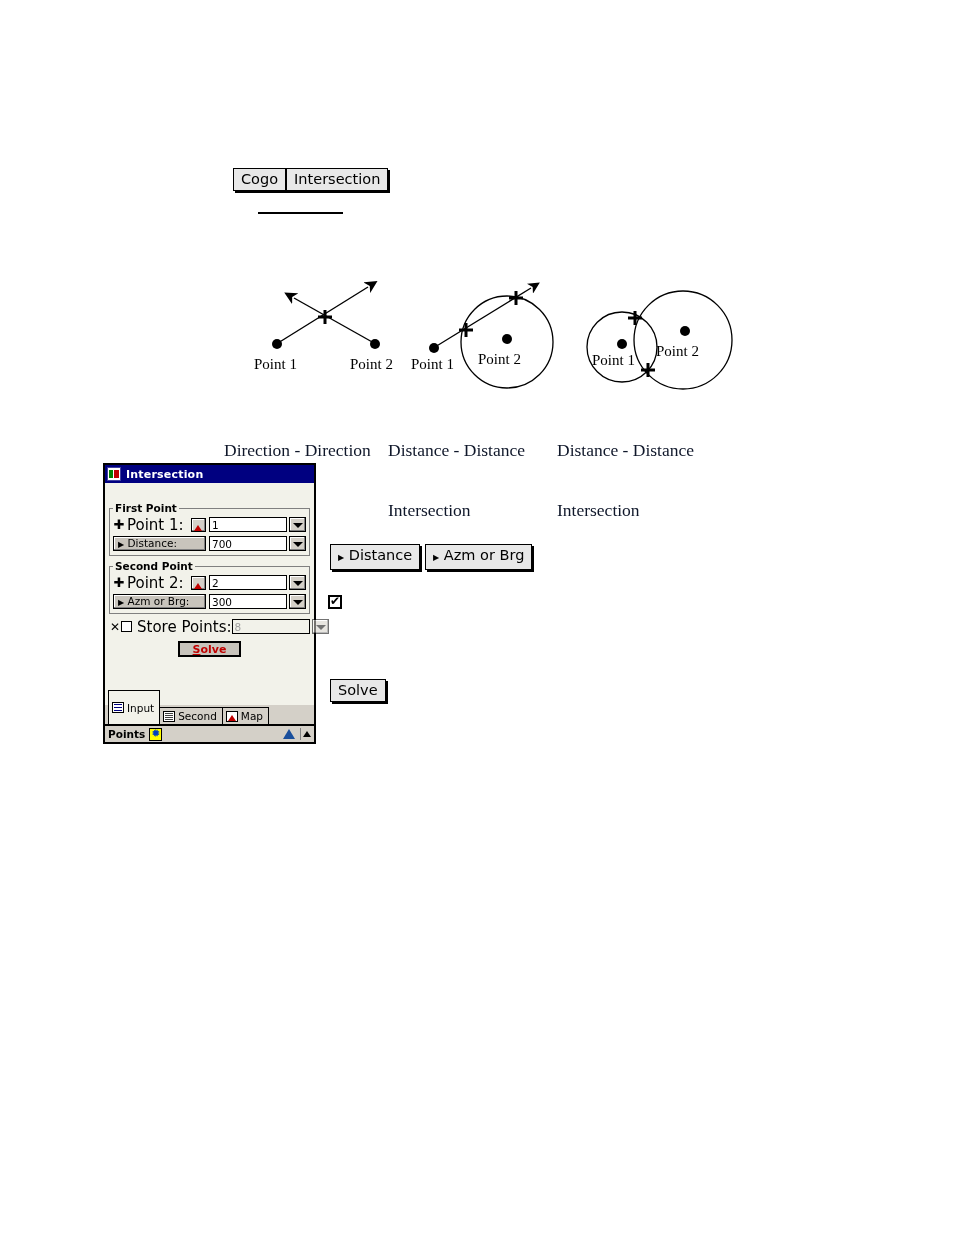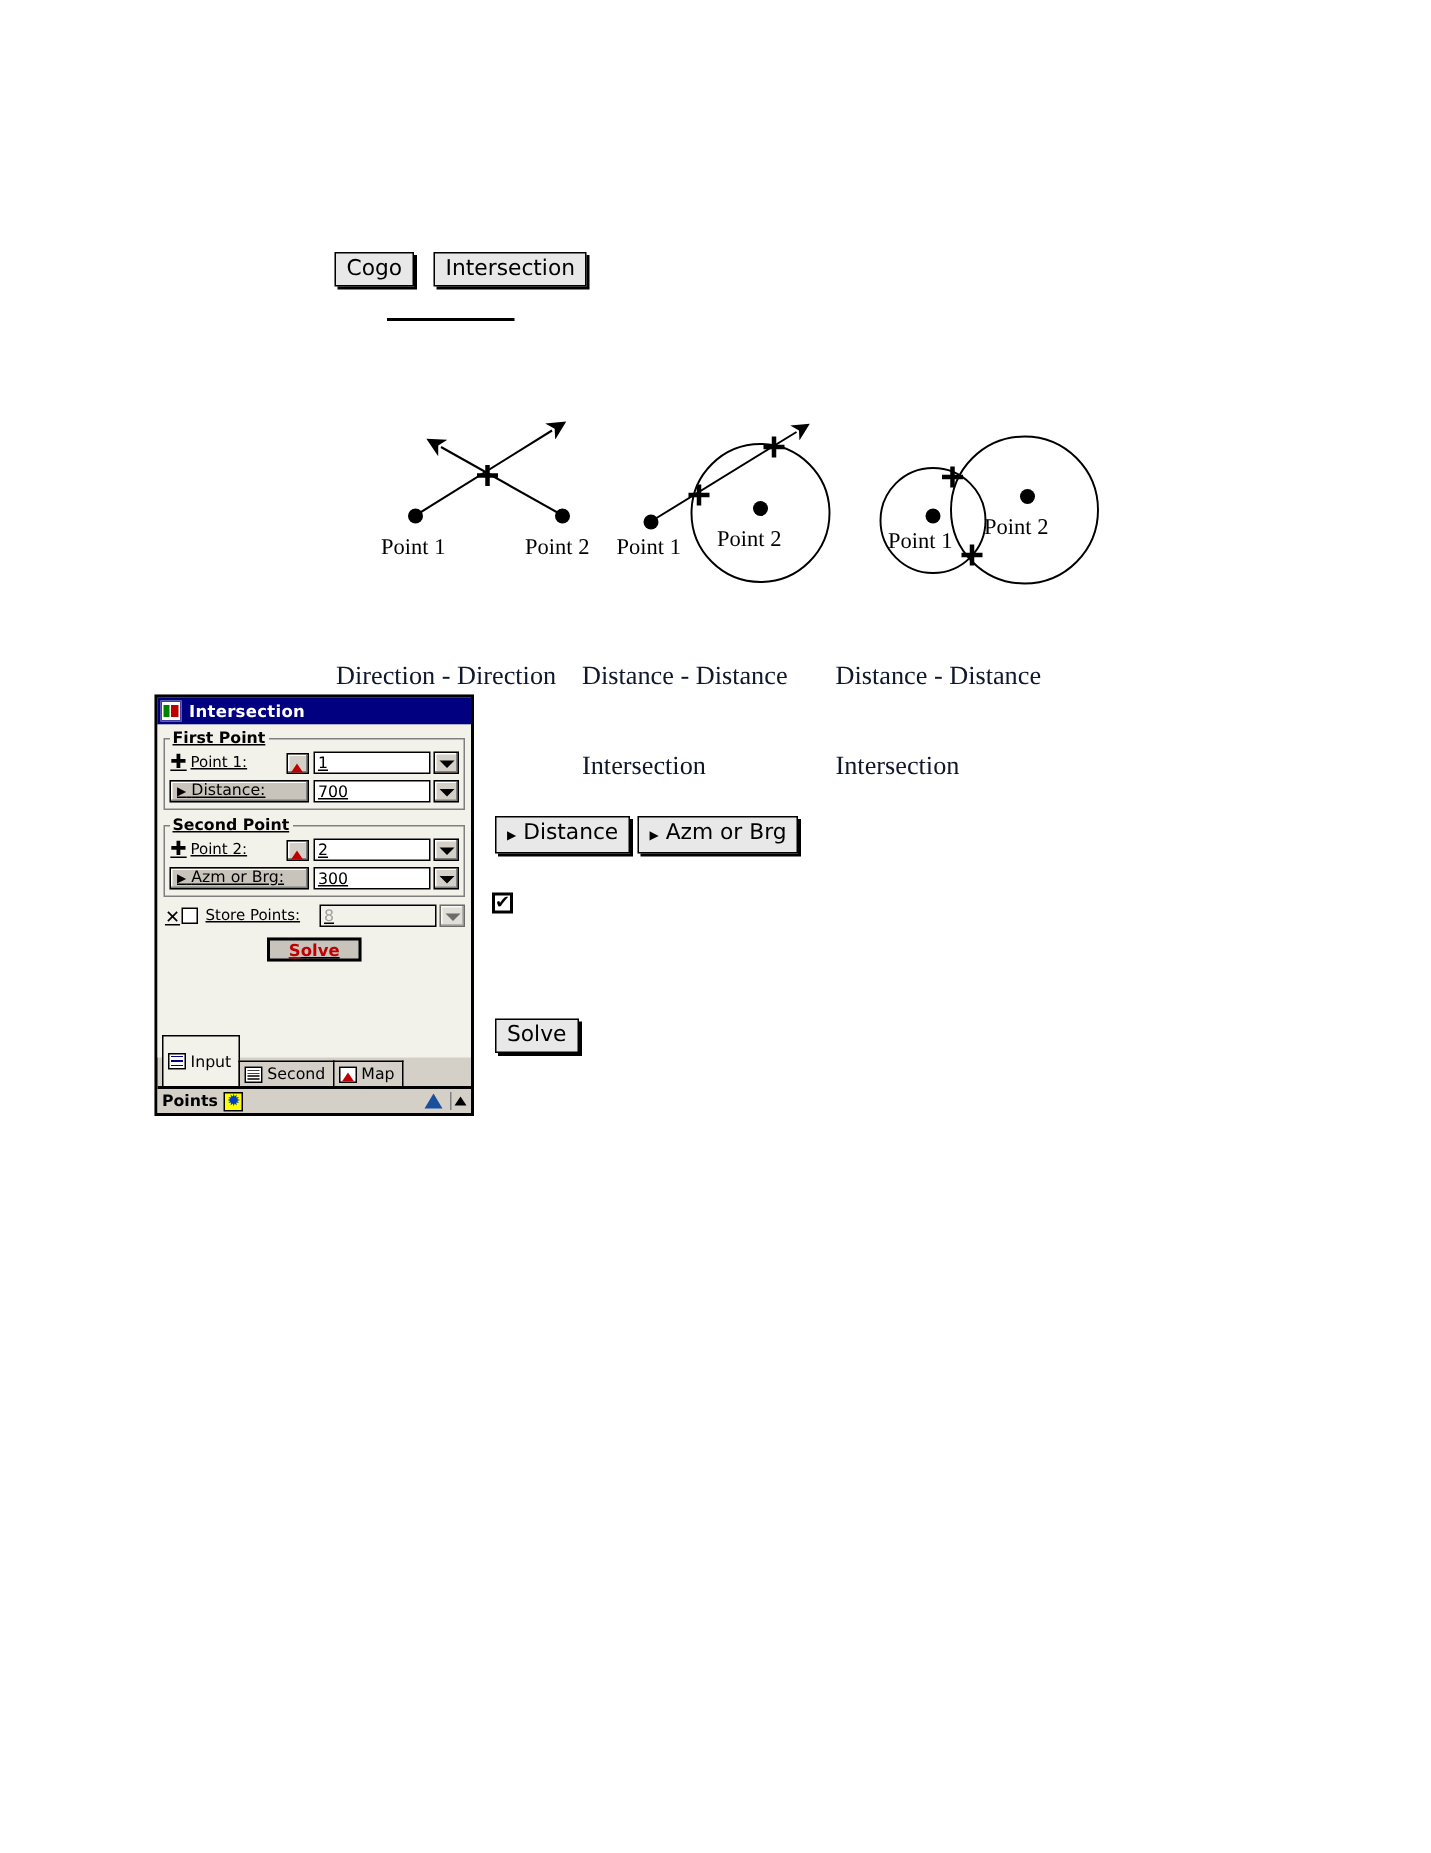--- a/index.html
+++ b/index.html
@@ -12,25 +12,24 @@
     height: 1235px;
     position: relative;
     font-family: "Liberation Sans", sans-serif;
     color: #000000;
     overflow: hidden;
   }
 
   
   .nav-row {
     position: absolute;
-    left: 223px;
+    left: 233px;
     top: 168px;
     display: flex;
     align-items: flex-start;
-    gap: 13px;
   }
   .winbtn {
     background: #e8e8e8;
     border: 1px solid #000000;
     box-shadow: 2px 2px 0 #000000;
     padding: 2px 7px 3px 7px;
     font-family: "DejaVu Sans", sans-serif;
     font-size: 14.5px;
     line-height: 16px;
     color: #000000;
@@ -132,23 +131,22 @@
     font-size: 11px;
     font-weight: bold;
     letter-spacing: 0.2px;
   }
 
   .client {
     position: absolute;
     left: 0; right: 0;
     top: 18px; bottom: 37px;
     background: #f2f2ea;
-    padding: 3px 4px 0 4px;
-    box-sizing: border-box;
-    text-decoration: underline;
+    padding: 19px 4px 0 4px;
+    box-sizing: border-box;
   }
 
   fieldset.group {
     border: 1px solid #808080;
     margin: 0 0 4px 0;
     padding: 2px 3px 3px 3px;
   }
   fieldset.group > legend {
     font-size: 10.5px;
     font-weight: bold;
@@ -173,21 +171,21 @@
     flex: none;
   }
   .x-icon {
     width: 12px;
     font-size: 12px;
     line-height: 12px;
     text-align: center;
     flex: none;
   }
   .rowlabel {
-    font-size: 10px;
+    font-size: 15px;
     flex: 1;
     white-space: nowrap;
     padding-left: 2px;
   }
   .map-btn {
     width: 15px;
     height: 14px;
     border: 1px solid #000000;
     background: #d4d0c8;
     box-shadow: inset -1px -1px 0 #808080, inset 1px 1px 0 #ffffff;

